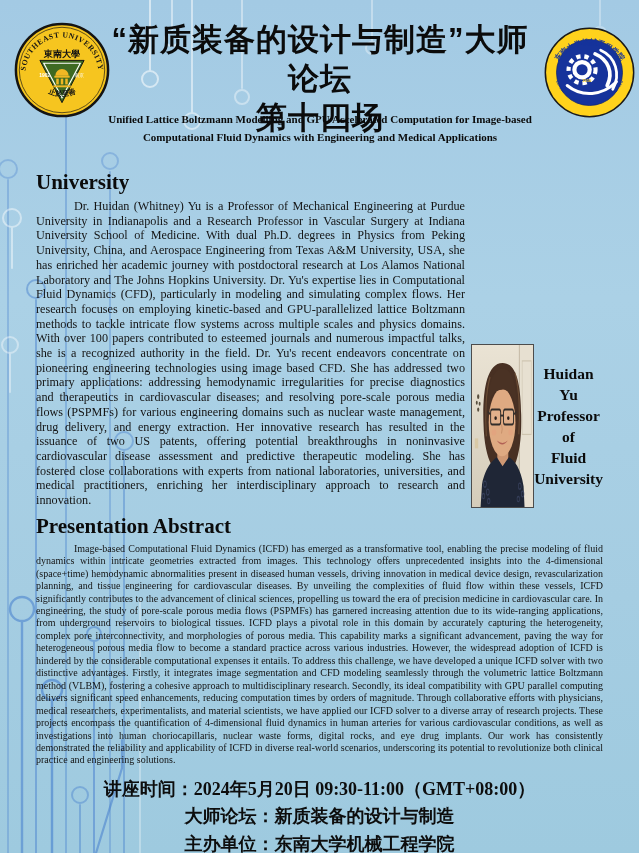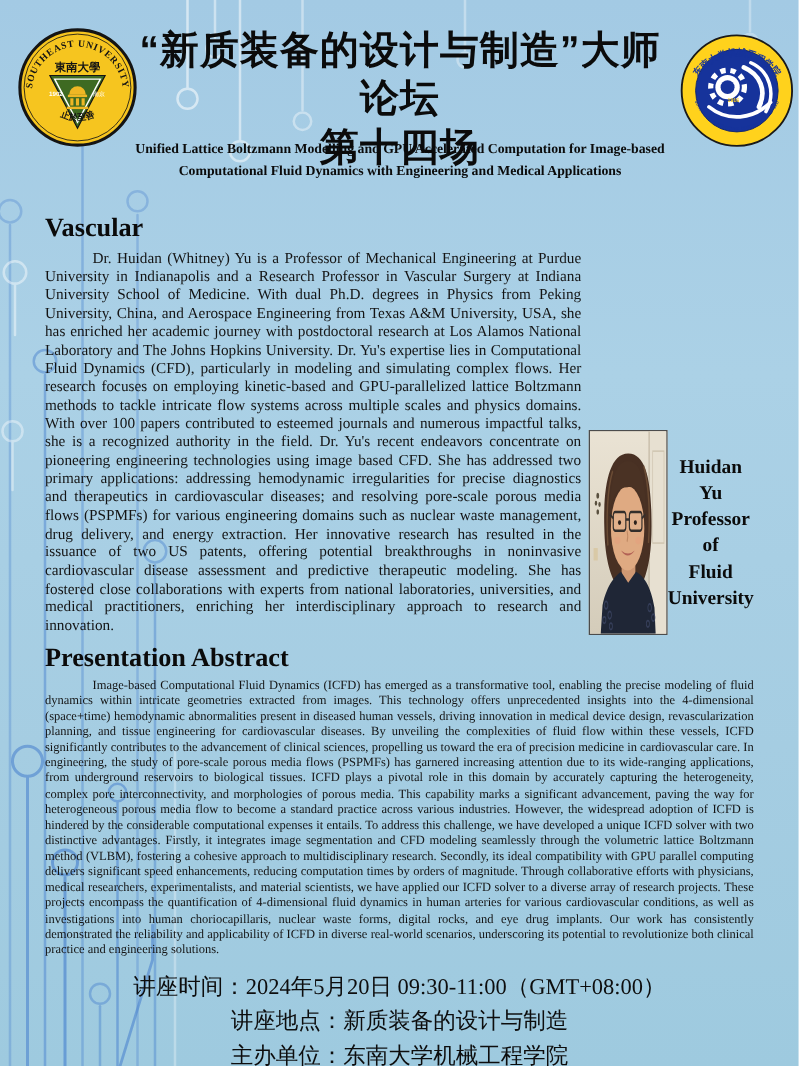--- a/index.html
+++ b/index.html
@@ -41,21 +41,21 @@
   .side-col{width:132px;margin-left:6px;display:flex;flex-direction:row;align-items:center;}
   .photo-frame{width:126px;height:162px;border:1px solid #4c4c4c;margin-top:6px;background:#ded7c8;}
   .speaker-caption{margin-top:7px;text-align:center;font-weight:bold;font-size:15.5px;line-height:21px;color:#0b0b0b;}
   .abstract-heading{margin-top:6px;}
   .abstract-text{
     font-size:10px;line-height:12.45px;text-align:justify;text-indent:38px;color:#141414;
   }
 
   
   .event-block{margin-top:9px;}
-  .event-line{text-align:center;font-size:18px;line-height:27.5px;font-weight:normal;color:#0d0d0d;
+  .event-line{text-align:center;font-size:18px;line-height:27.5px;font-weight:bold;color:#0d0d0d;
     font-family:"Liberation Serif","DejaVu Serif",serif;}
 </style>
 </head>
 <body>
 
 <div class="poster">
 
   <svg class="bg-circuit" viewBox="0 0 639 853" fill="none" stroke-linecap="round">
     <g stroke="#4c84cf">
       <g opacity="0.35">
@@ -191,21 +191,21 @@
 
   <div class="cn-title">
     <div>“新质装备的设计与制造”大师论坛</div>
     <div>第十四场</div>
   </div>
 
   <div class="en-title">Unified Lattice Boltzmann Modelling and GPU Accelerated Computation for Image-based Computational Fluid Dynamics with Engineering and Medical Applications</div>
 
   <div class="content">
 
-    <h2 class="section-heading">Vascular</h2>
+    <h2 class="section-heading">University</h2>
 
     <div class="bio-row">
       <p class="bio-text" style="margin:0">Dr. Huidan (Whitney) Yu is a Professor of Mechanical Engineering at Purdue University in Indianapolis and a Research Professor in Vascular Surgery at Indiana University School of Medicine. With dual Ph.D. degrees in Physics from Peking University, China, and Aerospace Engineering from Texas A&amp;M University, USA, she has enriched her academic journey with postdoctoral research at Los Alamos National Laboratory and The Johns Hopkins University. Dr. Yu's expertise lies in Computational Fluid Dynamics (CFD), particularly in modeling and simulating complex flows. Her research focuses on employing kinetic-based and GPU-parallelized lattice Boltzmann methods to tackle intricate flow systems across multiple scales and physics domains. With over 100 papers contributed to esteemed journals and numerous impactful talks, she is a recognized authority in the field. Dr. Yu's recent endeavors concentrate on pioneering engineering technologies using image based CFD. She has addressed two primary applications: addressing hemodynamic irregularities for precise diagnostics and therapeutics in cardiovascular diseases; and resolving pore-scale porous media flows (PSPMFs) for various engineering domains such as nuclear waste management, drug delivery, and energy extraction. Her innovative research has resulted in the issuance of two US patents, offering potential breakthroughs in noninvasive cardiovascular disease assessment and predictive therapeutic modeling. She has fostered close collaborations with experts from national laboratories, universities, and medical practitioners, enriching her interdisciplinary approach to research and innovation.</p>
 
       <div class="side-col">
 
         <svg class="photo-frame" viewBox="0 0 128 163" preserveAspectRatio="none">
           <defs>
             <linearGradient id="wallGrad" x1="0" y1="0" x2="0" y2="1">
               <stop offset="0" stop-color="#eae3d4"></stop>
@@ -263,21 +263,21 @@
     </div>
 
     <h2 class="section-heading abstract-heading">Presentation Abstract</h2>
     <p class="abstract-text" style="margin:0">Image-based Computational Fluid Dynamics (ICFD) has emerged as a transformative tool, enabling the precise modeling of fluid dynamics within intricate geometries extracted from images. This technology offers unprecedented insights into the 4-dimensional (space+time) hemodynamic abnormalities present in diseased human vessels, driving innovation in medical device design, revascularization planning, and tissue engineering for cardiovascular diseases. By unveiling the complexities of fluid flow within these vessels, ICFD significantly contributes to the advancement of clinical sciences, propelling us toward the era of precision medicine in cardiovascular care. In engineering, the study of pore-scale porous media flows (PSPMFs) has garnered increasing attention due to its wide-ranging applications, from underground reservoirs to biological tissues. ICFD plays a pivotal role in this domain by accurately capturing the heterogeneity, complex pore interconnectivity, and morphologies of porous media. This capability marks a significant advancement, paving the way for heterogeneous porous media flow to become a standard practice across various industries. However, the widespread adoption of ICFD is hindered by the considerable computational expenses it entails. To address this challenge, we have developed a unique ICFD solver with two distinctive advantages. Firstly, it integrates image segmentation and CFD modeling seamlessly through the volumetric lattice Boltzmann method (VLBM), fostering a cohesive approach to multidisciplinary research. Secondly, its ideal compatibility with GPU parallel computing delivers significant speed enhancements, reducing computation times by orders of magnitude. Through collaborative efforts with physicians, medical researchers, experimentalists, and material scientists, we have applied our ICFD solver to a diverse array of research projects. These projects encompass the quantification of 4-dimensional fluid dynamics in human arteries for various cardiovascular conditions, as well as investigations into human choriocapillaris, nuclear waste forms, digital rocks, and eye drug implants. Our work has consistently demonstrated the reliability and applicability of ICFD in diverse real-world scenarios, underscoring its potential to revolutionize both clinical practice and engineering solutions.</p>
 
     <div class="event-block">
       <div class="event-line">
         <span>讲座时间：</span><span>2024年5月20日 09:30-11:00（GMT+08:00）</span>
       </div>
       <div class="event-line">
-        <span>讲座地点：</span><span>新质装备的设计与制造</span>
+        <span>大师论坛：</span><span>新质装备的设计与制造</span>
       </div>
       <div class="event-line">
         <span>主办单位：</span><span>东南大学机械工程学院</span>
       </div>
     </div>
 
   </div>
 </div>
 
 </body></html>

